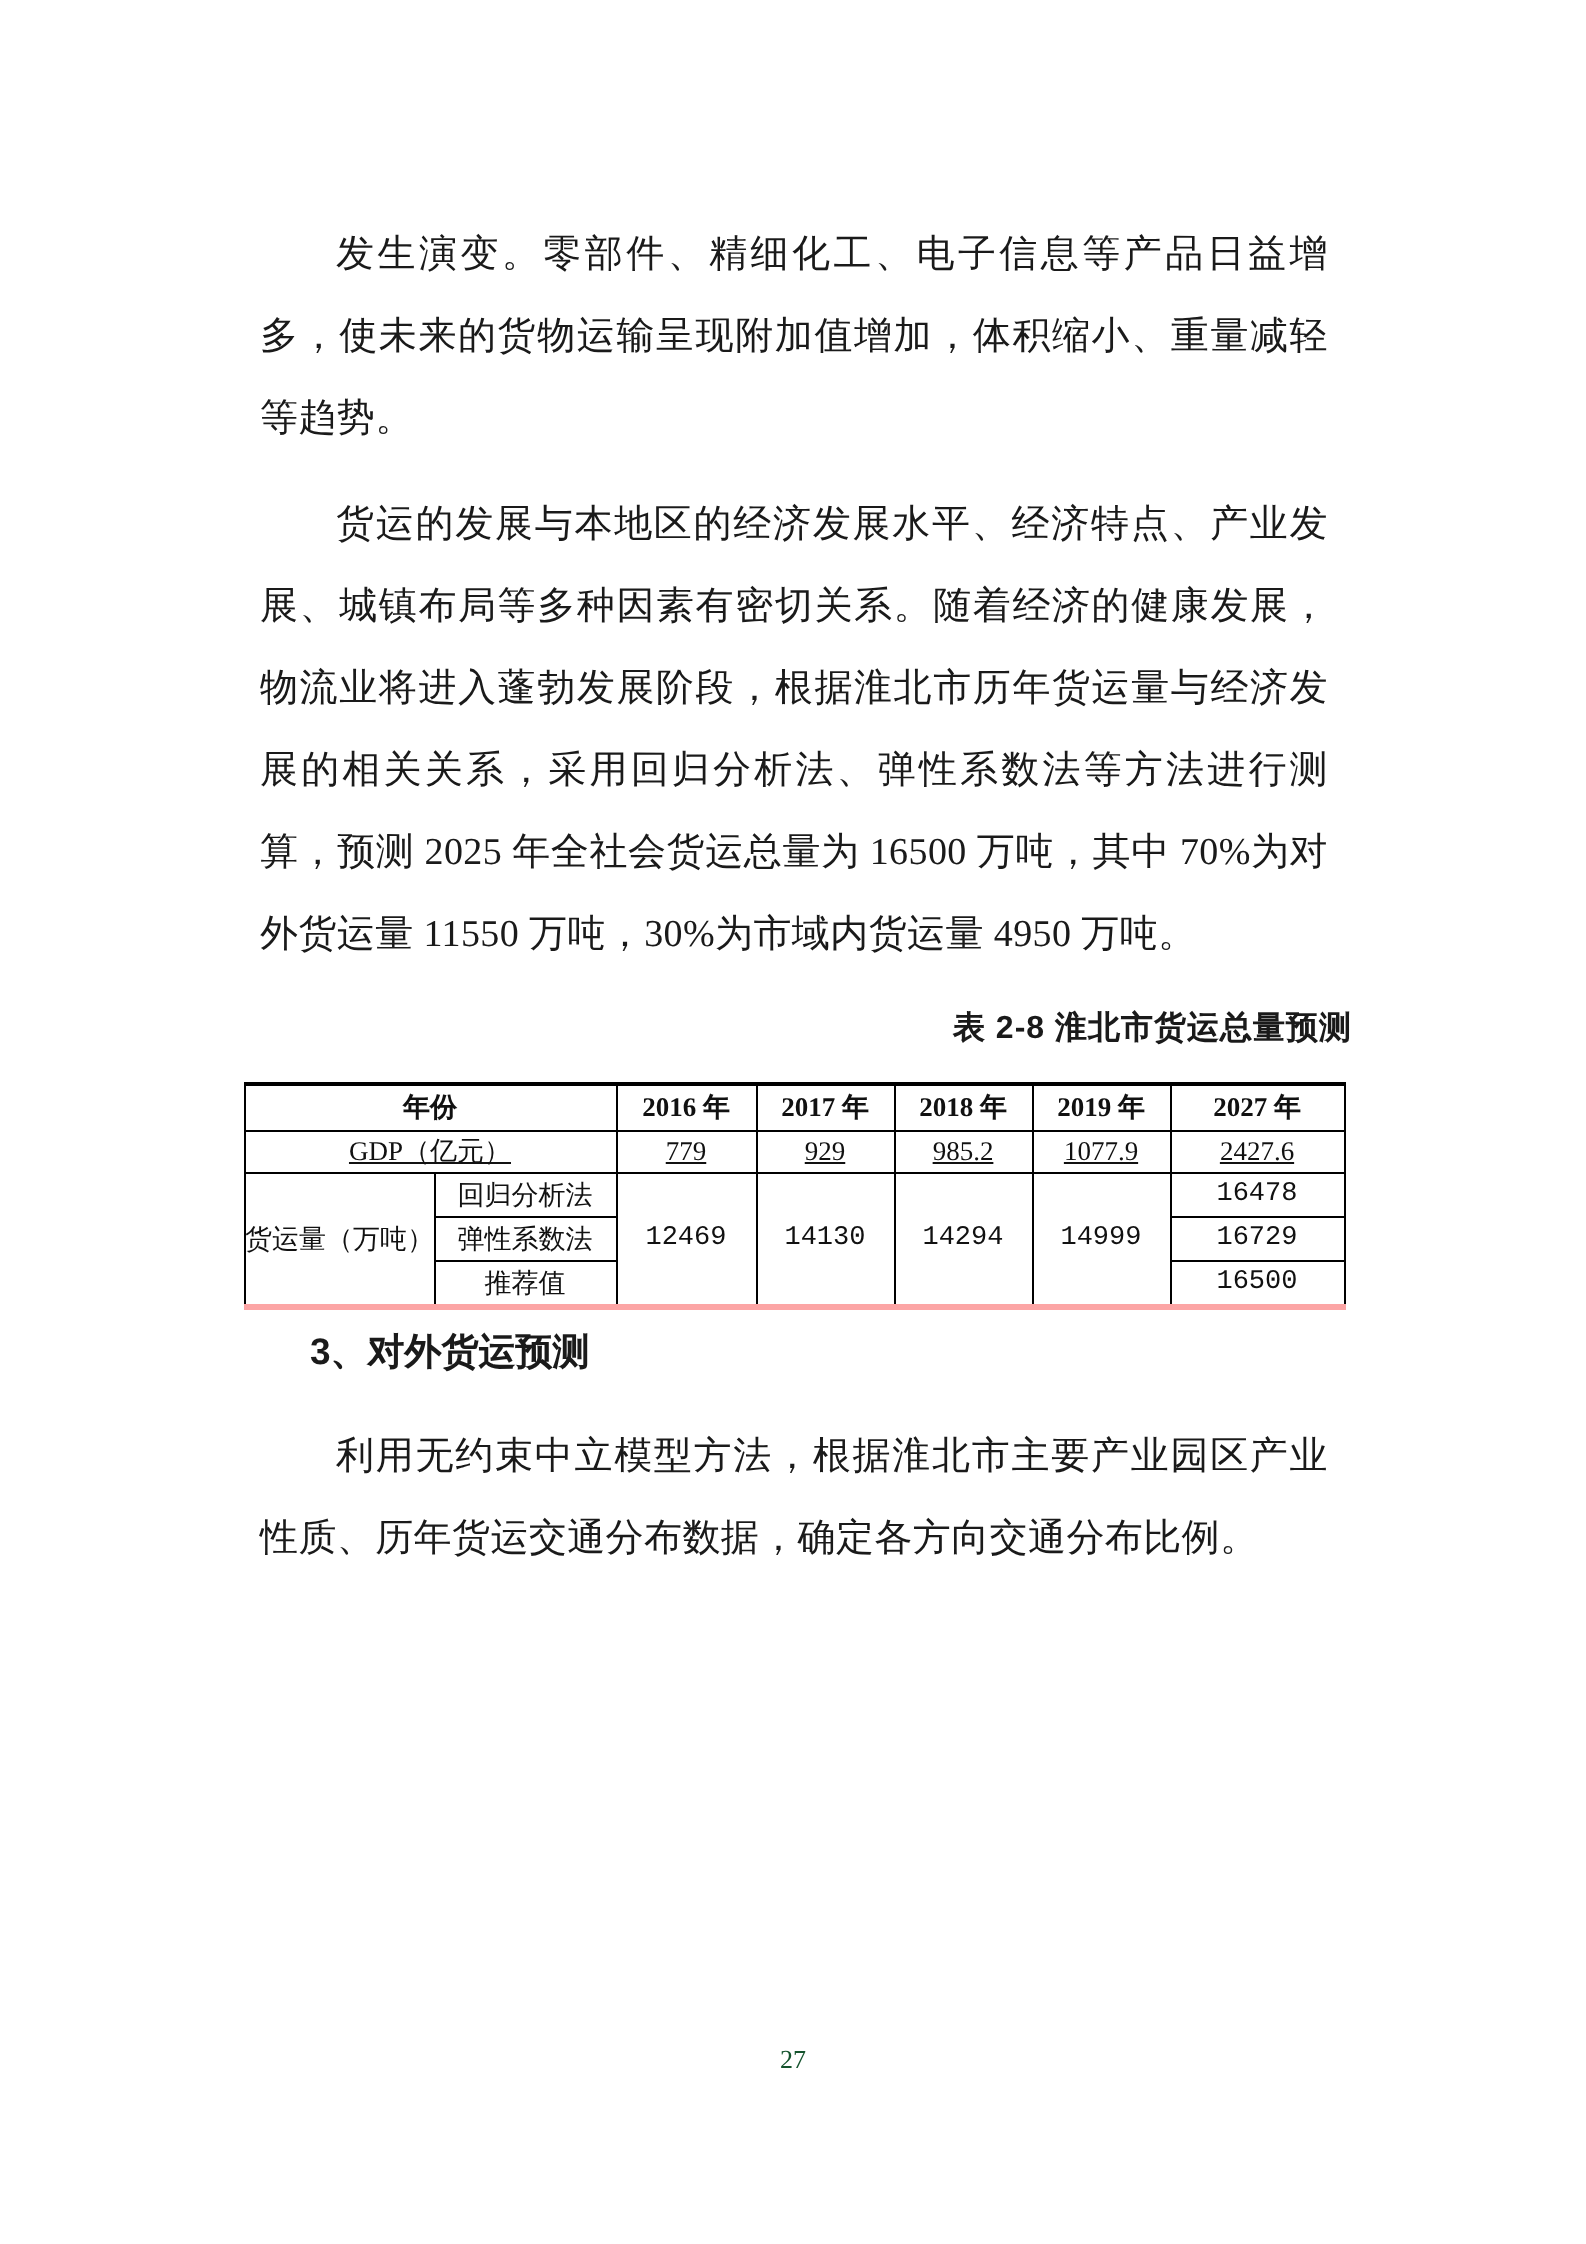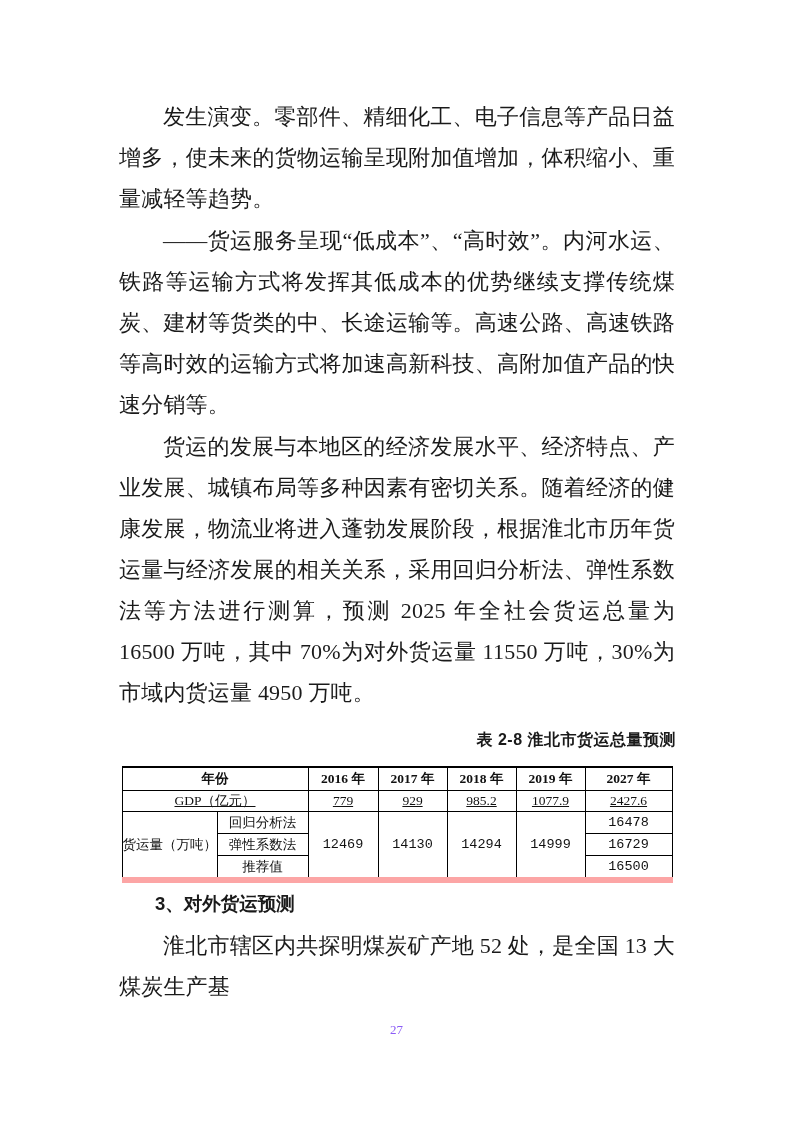--- a/index.html
+++ b/index.html
@@ -13,22 +13,22 @@
     font-family: "Liberation Serif", "DejaVu Serif", serif;
     overflow: hidden;
   }
   .content {
     position: absolute;
     left: 118px;
     top: 95px;
     width: 558px;
   }
   p.body {
-    margin: 1px;
-    font-size: 22px;
+    margin: 12px;
+    font-size: 19px;
     line-height: 41px;
     text-align: justify;
     text-indent: 2em;
     letter-spacing: 0.2px;
   }
   .heading {
     margin: 0;
     font-size: 18.5px;
     line-height: 41px;
     font-weight: 700;
@@ -51,21 +51,21 @@
     font-weight: 700;
     font-family: "Liberation Sans", "DejaVu Sans", sans-serif;
     letter-spacing: 0.5px;
   }
   table.data-table {
     border-collapse: collapse;
     table-layout: fixed;
     width: 550px;
     margin: 15px auto 0 auto;
     border-top: 2px solid #000;
-    border-bottom: 6px solid #fca5a5;
+    border-bottom: 3px solid #fca5a5;
     font-family: "Liberation Serif", "DejaVu Serif", serif;
   }
   table.data-table td {
     border: 1px solid #000;
     text-align: center;
     vertical-align: middle;
     padding: 0;
     font-size: 13.5px;
     color: #111111;
     overflow: hidden;
@@ -74,33 +74,32 @@
   tr.header-row td { height: 22px; font-weight: 700; }
   tr.gdp-row td { height: 20px; text-decoration: underline; }
   tr.method-row td { height: 21px; font-family: Liberation Mono, monospace; }
   .page-number {
     position: absolute;
     left: 0;
     right: 0;
     top: 1022px;
     text-align: center;
     font-size: 13px;
-    color: #8b5cf6;
+    color: #14532d;
     font-family: "Liberation Serif", "DejaVu Serif", serif;
   }
 </style>
 </head>
 <body>
 
 <div class="page">
   <div class="content">
 
     <p class="body">发生演变。零部件、精细化工、电子信息等产品日益增多，使未来的货物运输呈现附加值增加，体积缩小、重量减轻等趋势。</p>
 
-    <p class="body">——货运服务呈现“低成本”、“高时效”。内河水运、铁路等运输方式将发挥其低成本的优势继续支撑传统煤炭、建材等货类的中、长途运输等。高速公路、高速铁路等高时效的运输方式将加速高新科技、高附加值产品的快速分销等。</p>
 
 
     <p class="body">货运的发展与本地区的经济发展水平、经济特点、产业发展、城镇布局等多种因素有密切关系。随着经济的健康发展，物流业将进入蓬勃发展阶段，根据淮北市历年货运量与经济发展的相关关系，采用回归分析法、弹性系数法等方法进行测算，预测 2025 年全社会货运总量为 16500 万吨，其中 70%为对外货运量 11550 万吨，30%为市域内货运量 4950 万吨。</p>
 
     <div class="table-caption">表 2-8 淮北市货运总量预测</div>
 
     <table class="data-table">
       <colgroup>
         <col style="width:95px">
         <col style="width:91px">
@@ -143,19 +142,19 @@
         <tr class="method-row">
           <td>推荐值</td>
           <td>16500</td>
         </tr>
       </tbody>
     </table>
 
     <h3 class="heading">3、对外货运预测</h3>
 
 
+    <p class="body">利用无约束中立模型方法，根据淮北市主要产业园区产业性质、历年货运交通分布数据，确定各方向交通分布比例。</p>
 
-    <p class="body">淮北市辖区内共探明煤炭矿产地 52 处，是全国 13 大煤炭生产基</p>
 
   </div>
 
   <div class="page-number">27</div>
 </div>
 
 </body></html>

